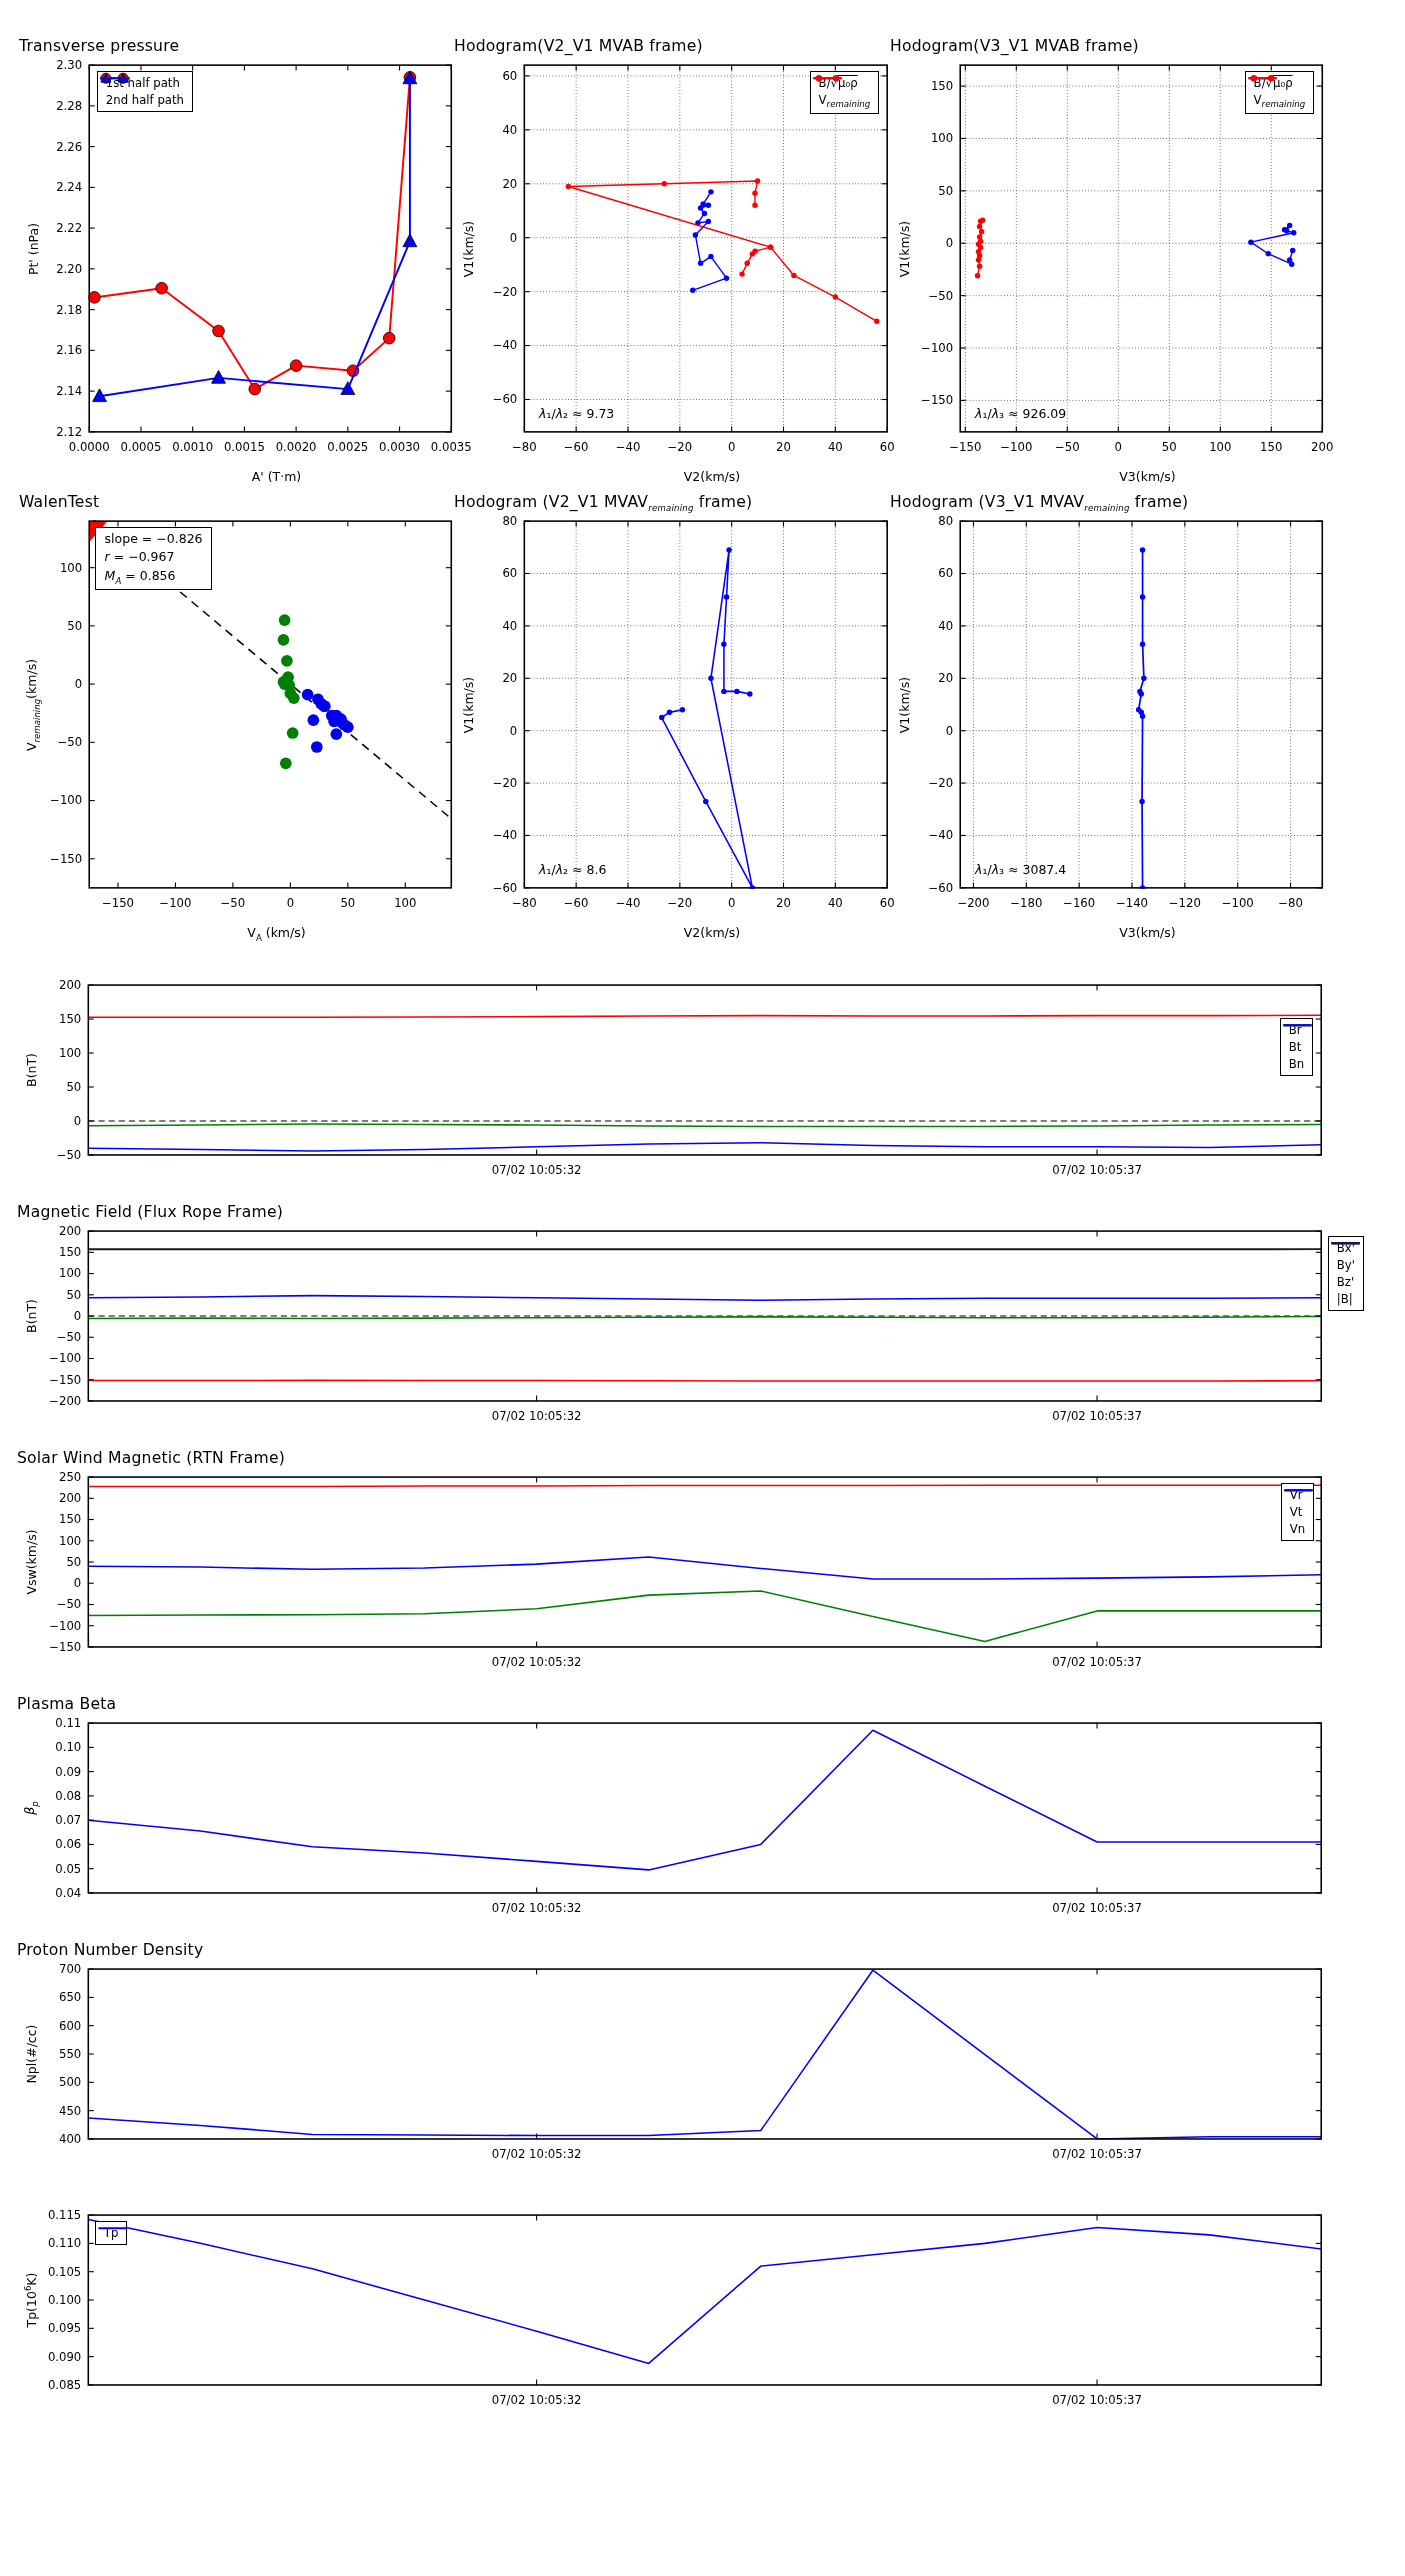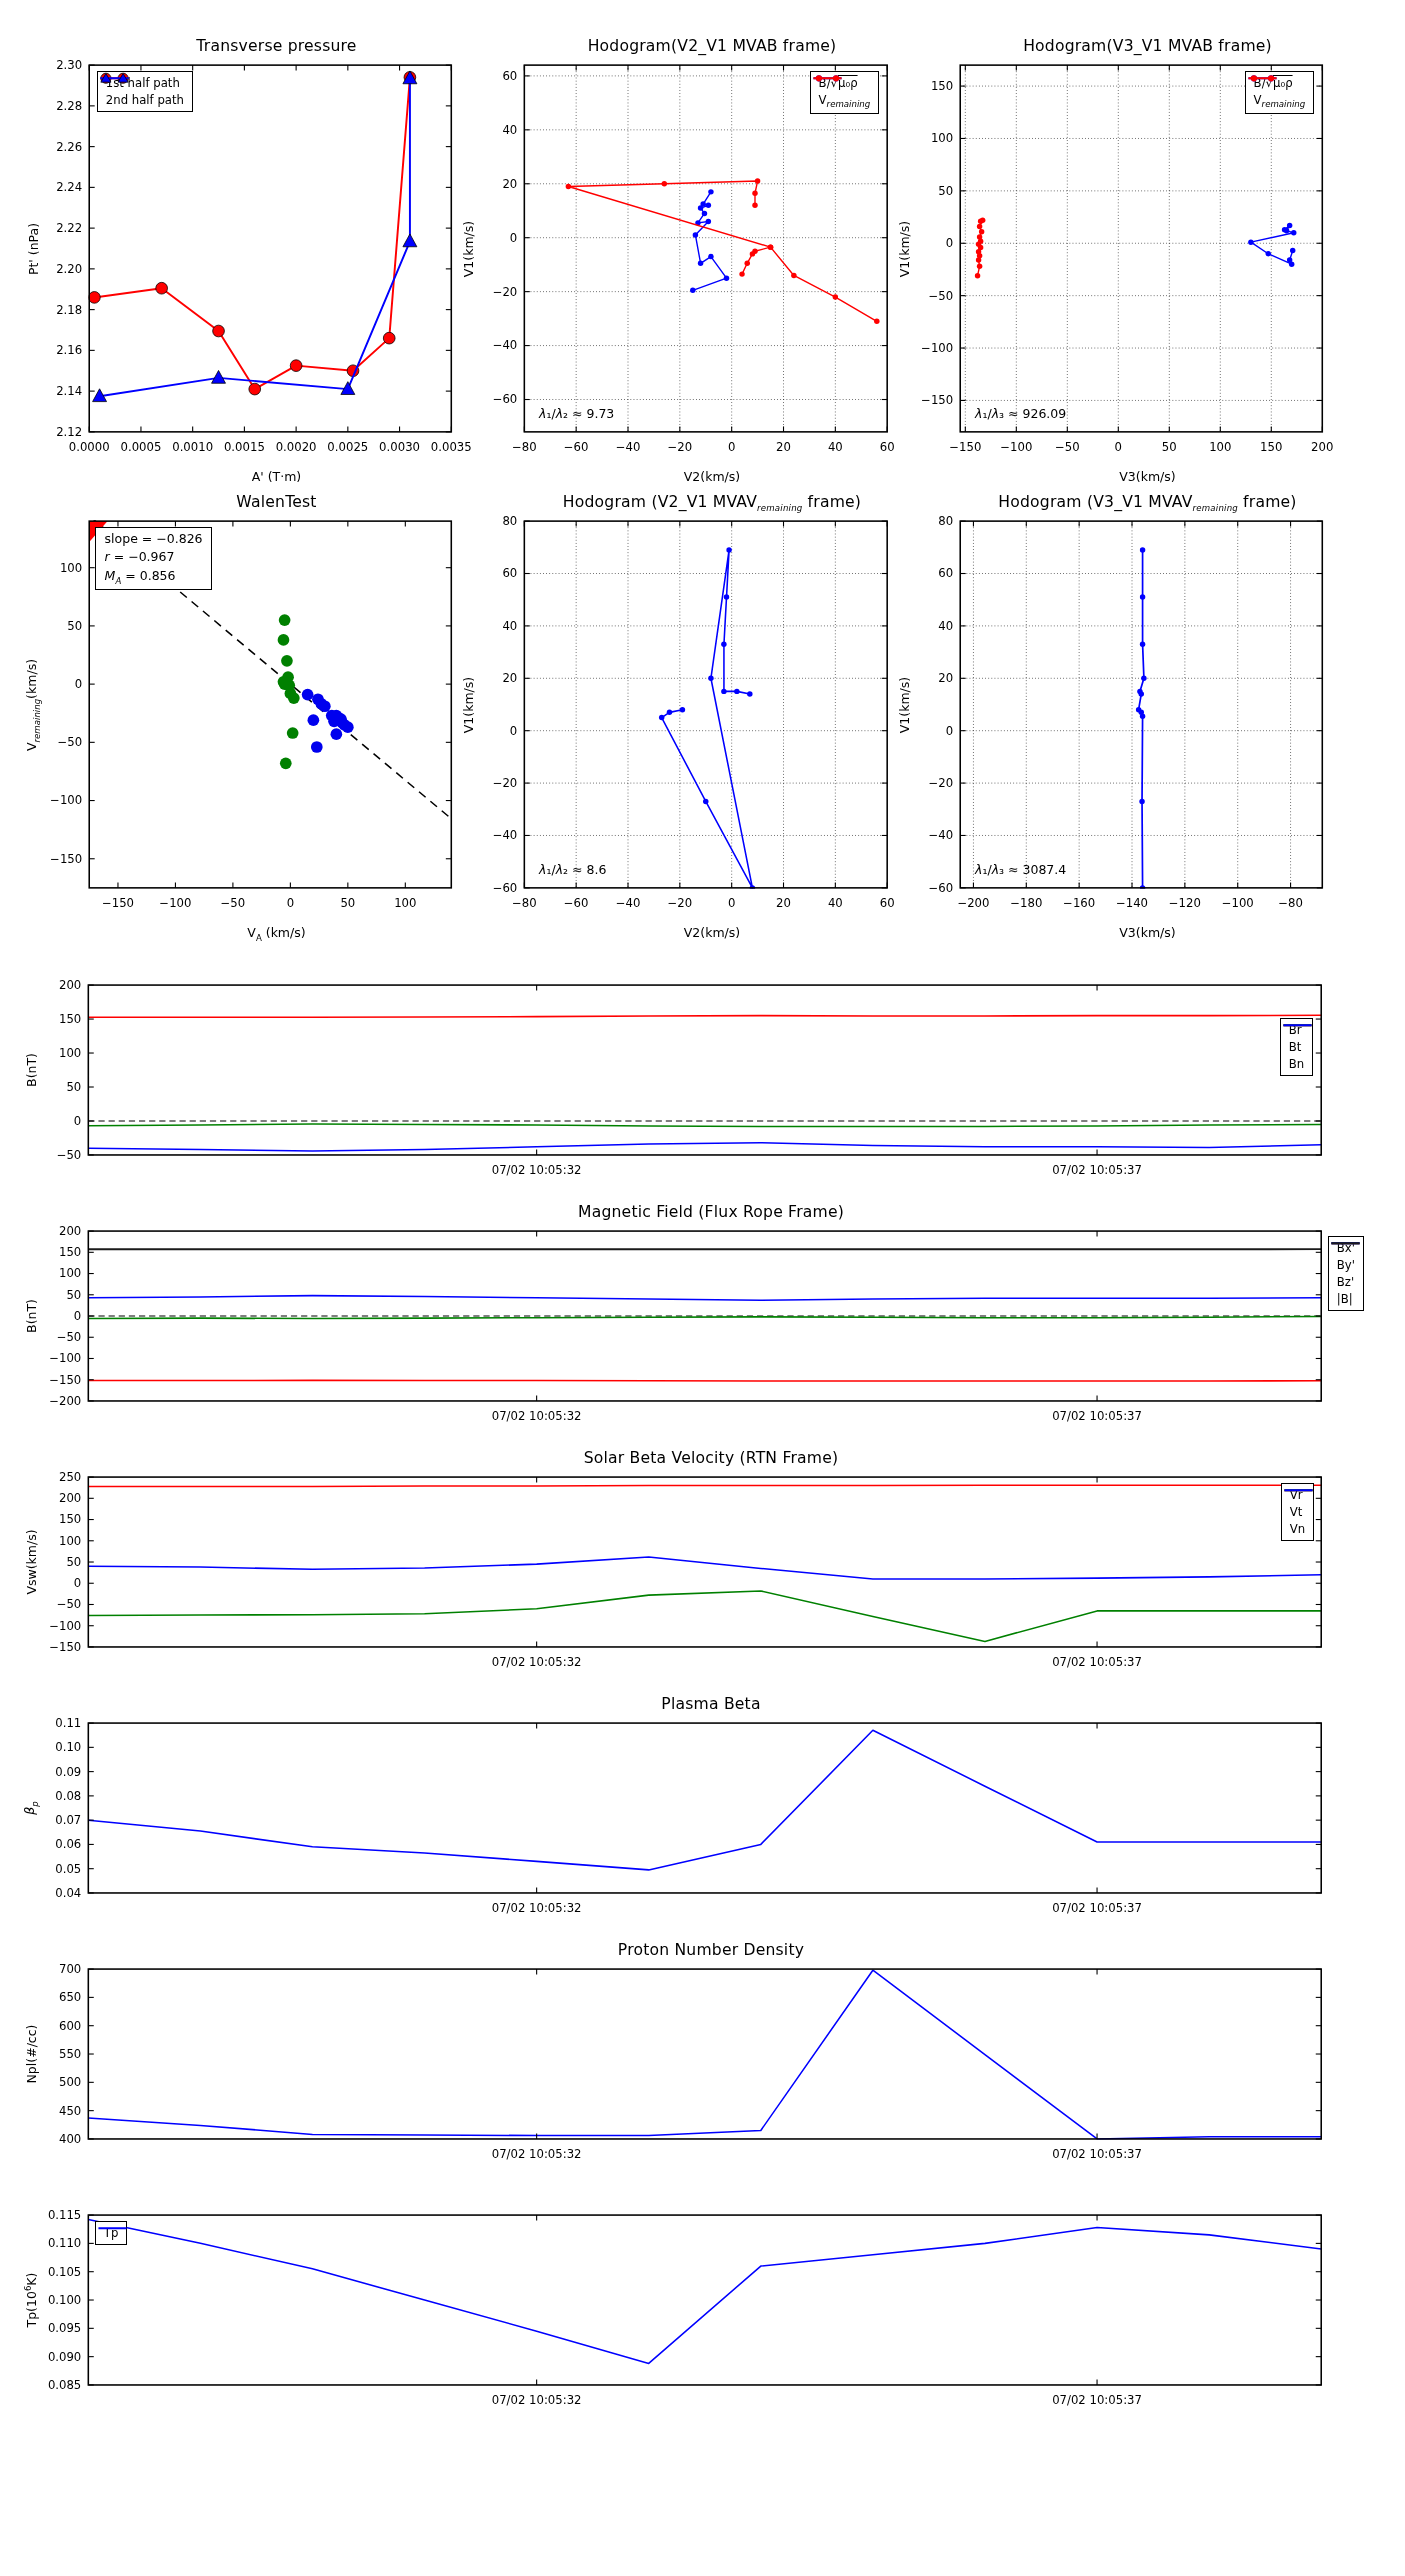--- a/index.html
+++ b/index.html
@@ -2,21 +2,21 @@
 <html style="font-size:12.5px"><head>
 <meta charset="utf-8">
 <style>
   html,body{margin:0;padding:0;}
   body{
     width:1405px;height:2576px;background:#ffffff;position:relative;overflow:hidden;
     font-family:"DejaVu Sans","Liberation Sans",sans-serif;color:#000;
   }
   figure.plot{position:absolute;margin:0;}
   figure.plot svg{position:absolute;left:0;top:0;overflow:visible;}
-  .ptitle{position:absolute;text-align:center;font-size:15.6px;font-weight:500;letter-spacing:0.2px;}
+  .ptitle{position:absolute;font-size:15.6px;font-weight:500;letter-spacing:0.2px;}
   .ylab{position:absolute;transform:translate(-50%,-50%) rotate(-90deg);font-size:12.5px;white-space:nowrap;}
   .xlab{position:absolute;text-align:center;font-size:12.5px;}
   .legend{position:absolute;background:#fff;border:1.6px solid #000;padding:3.9px 7.8px;display:flex;flex-direction:column;gap:3.1px;font-size:11.7px;z-index:5;}
   .lrow{display:flex;align-items:center;gap:7px;white-space:nowrap;}
   .ann{position:absolute;font-size:12.5px;white-space:nowrap;z-index:4;}
   .ann.boxed{border:1.6px solid #000;background:#fff;padding:2.3px 8.6px;line-height:1.45;}
   .ov{text-decoration:overline;}
   sub{font-size:8.6px;} sup{font-size:8.6px;}
 </style>
 </head>
@@ -720,21 +720,21 @@
       </div>
       <div class="lrow">
         <svg width="33" height="12.5" viewBox="0 0 42 16">
           <line x1="3" y1="8" x2="39" y2="8" stroke="#1a1a1a" stroke-width="2.6"></line>
         </svg>
         <span>|B|</span>
       </div>
     </div>
   </figure>
 <figure class="plot" style="left: 17px; top: 1442px; width: 1388px; height: 279px;">
-  <div class="ptitle" style="left: 0px; width: 1388px; top: 7px;">Solar Beta Velocity (RTN Frame)</div>
+  <div class="ptitle" style="left: 0px; width: 1388px; top: 7px;">Solar Wind Magnetic (RTN Frame)</div>
   <div class="ylab" style="left: 14px; top: 120px;">Vsw(km/s)</div>
 
   <svg class="ax" width="1388" height="279" viewBox="0 0 1778 358">
       <clipPath id="cp8">
         <rect x="89" y="44" width="1584" height="220"></rect>
       </clipPath>
       <path d="M90.0 57.0 L233.8 57.0 L377.6 57.0 L521.5 56.4 L665.3 56.4 L809.1 55.9 L952.9 55.9 L1096.7 55.9 L1240.5 55.4 L1384.4 55.4 L1528.2 55.4 L1672.0 55.4" fill="none" stroke="#ff0000" stroke-width="2" clip-path="url(#cp8)" stroke-linejoin="round"></path>
       <path d="M90.0 222.7 L233.8 222.1 L377.6 221.6 L521.5 220.5 L665.3 214.0 L809.1 196.5 L952.9 191.1 L1096.7 223.8 L1240.5 255.9 L1384.4 216.7 L1528.2 216.7 L1672.0 216.7" fill="none" stroke="#008000" stroke-width="2" clip-path="url(#cp8)" stroke-linejoin="round"></path>
       <path d="M90.0 159.4 L233.8 160.5 L377.6 163.3 L521.5 161.6 L665.3 156.7 L809.1 147.5 L952.9 162.2 L1096.7 175.8 L1240.5 175.8 L1384.4 174.7 L1528.2 173.1 L1672.0 170.3" fill="none" stroke="#0000ff" stroke-width="2" clip-path="url(#cp8)" stroke-linejoin="round"></path>
       <rect x="90" y="45" width="1582" height="218" fill="none" stroke="#000" stroke-width="2"></rect>

